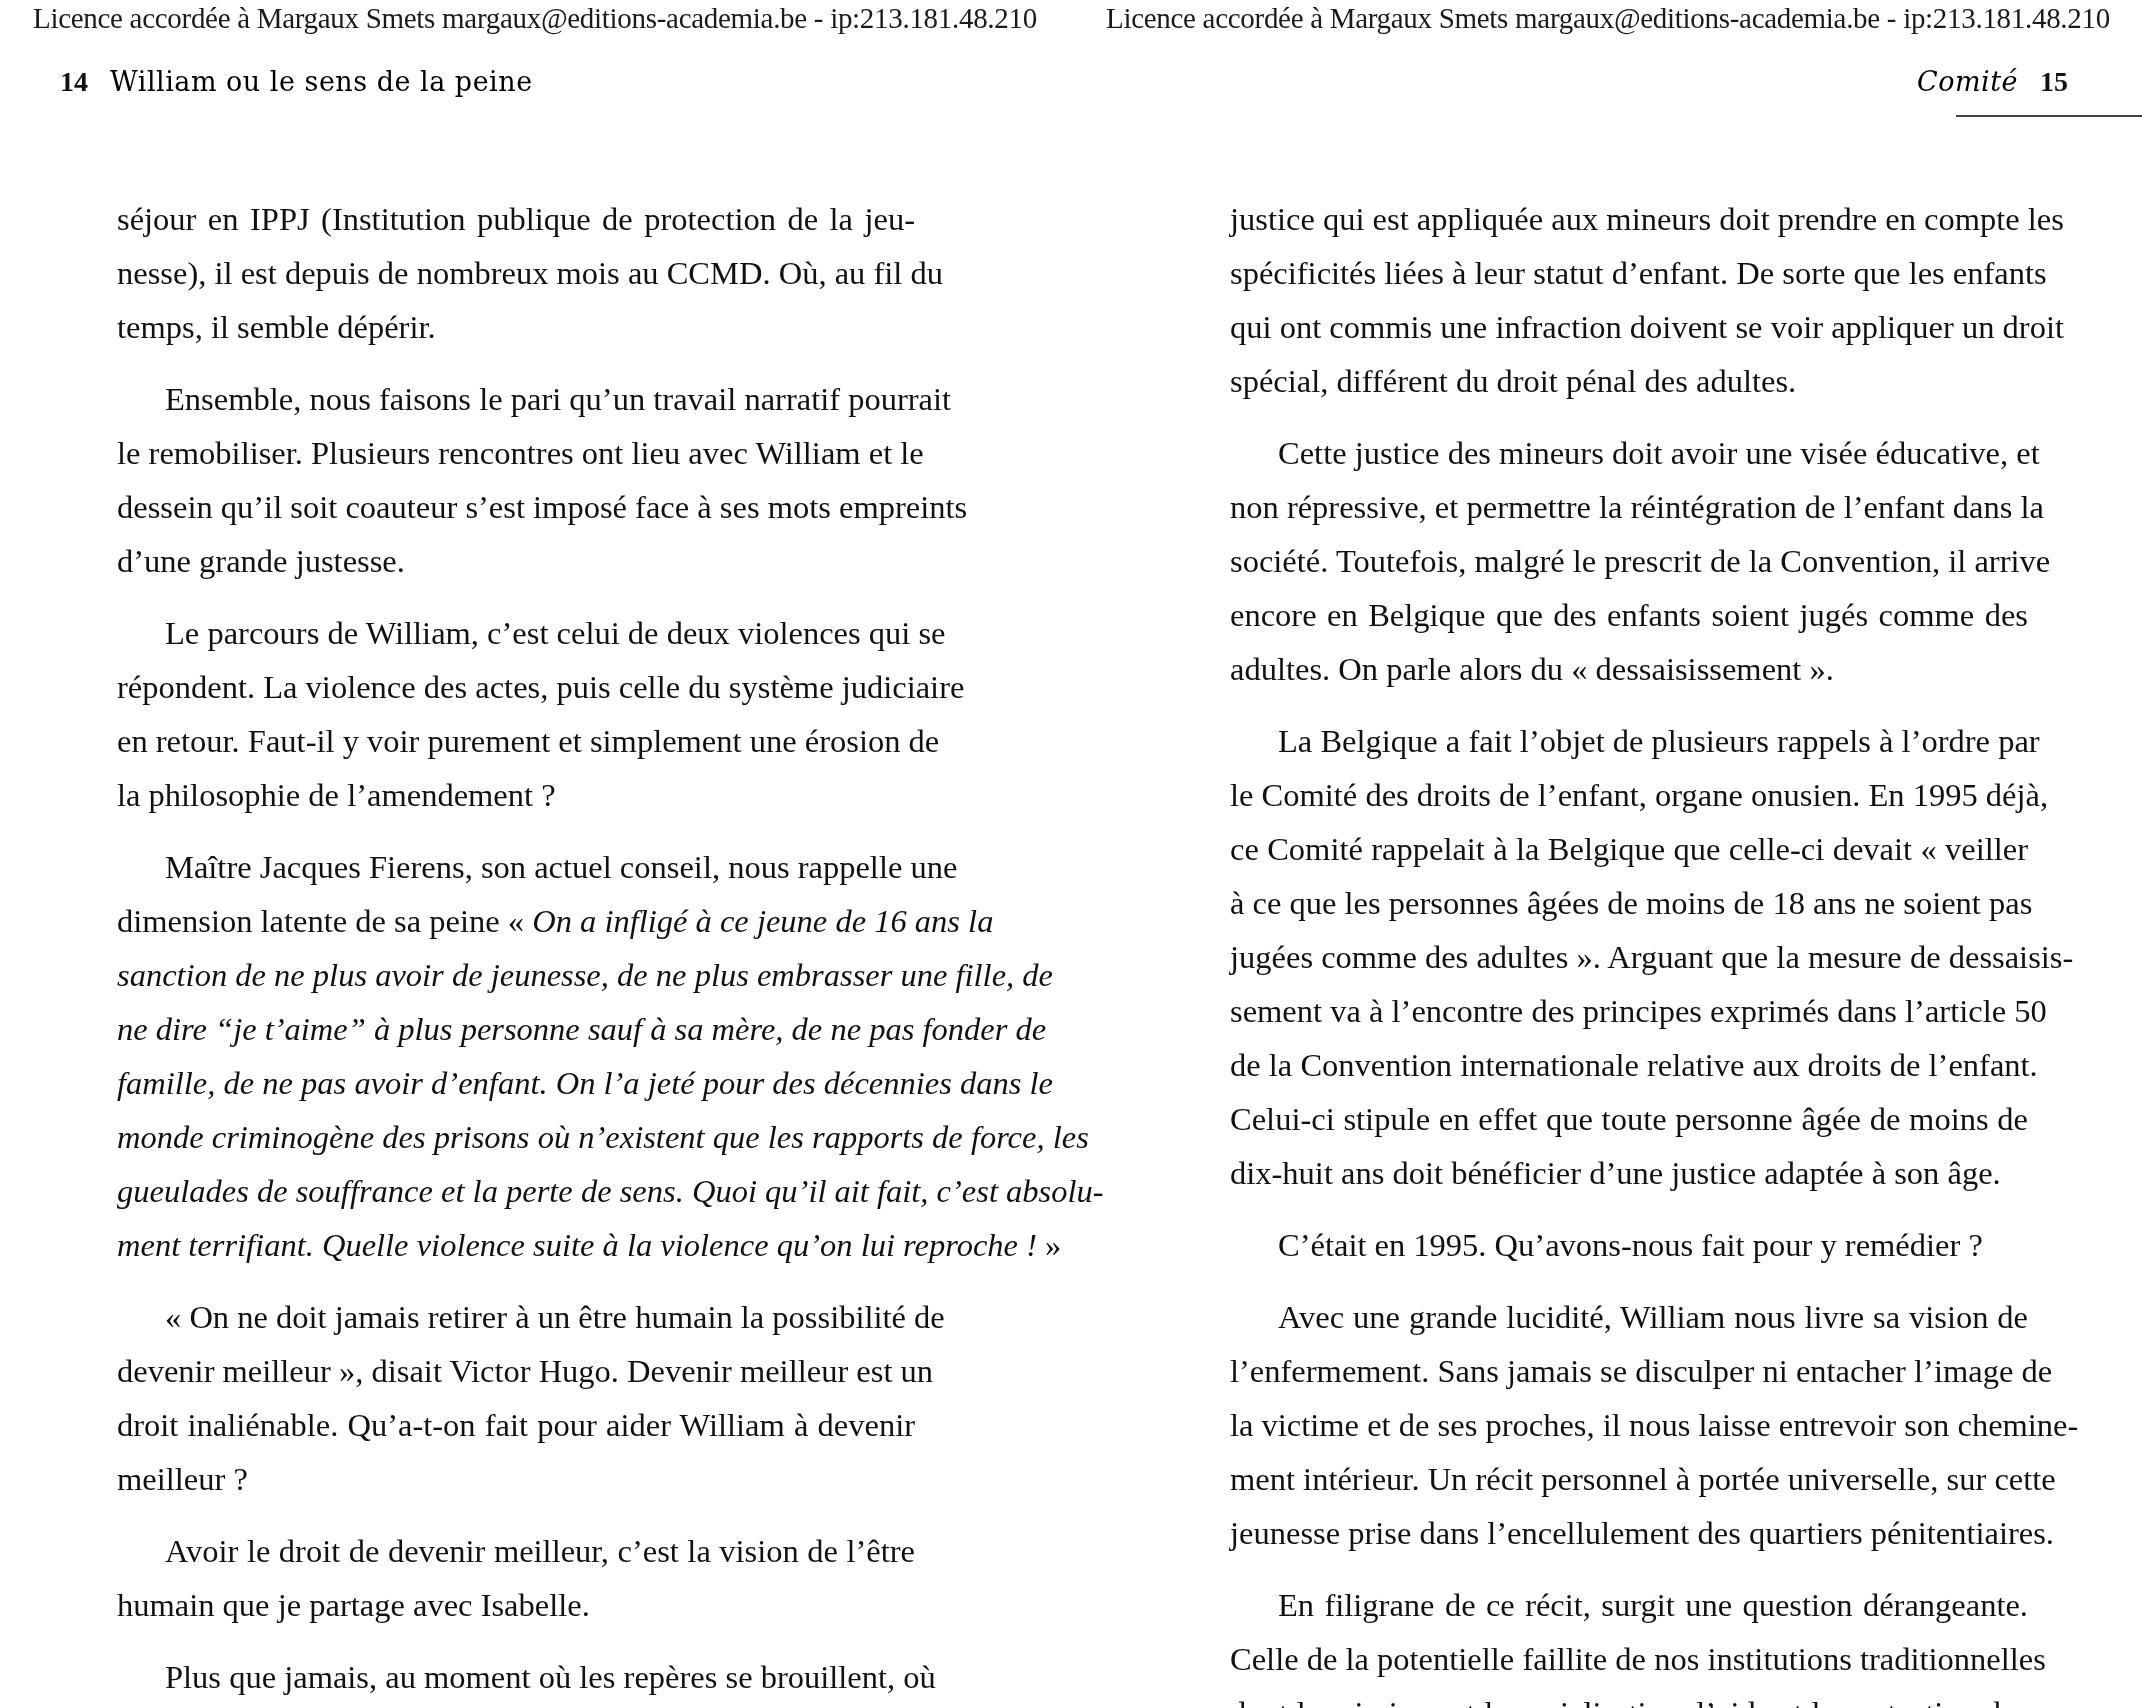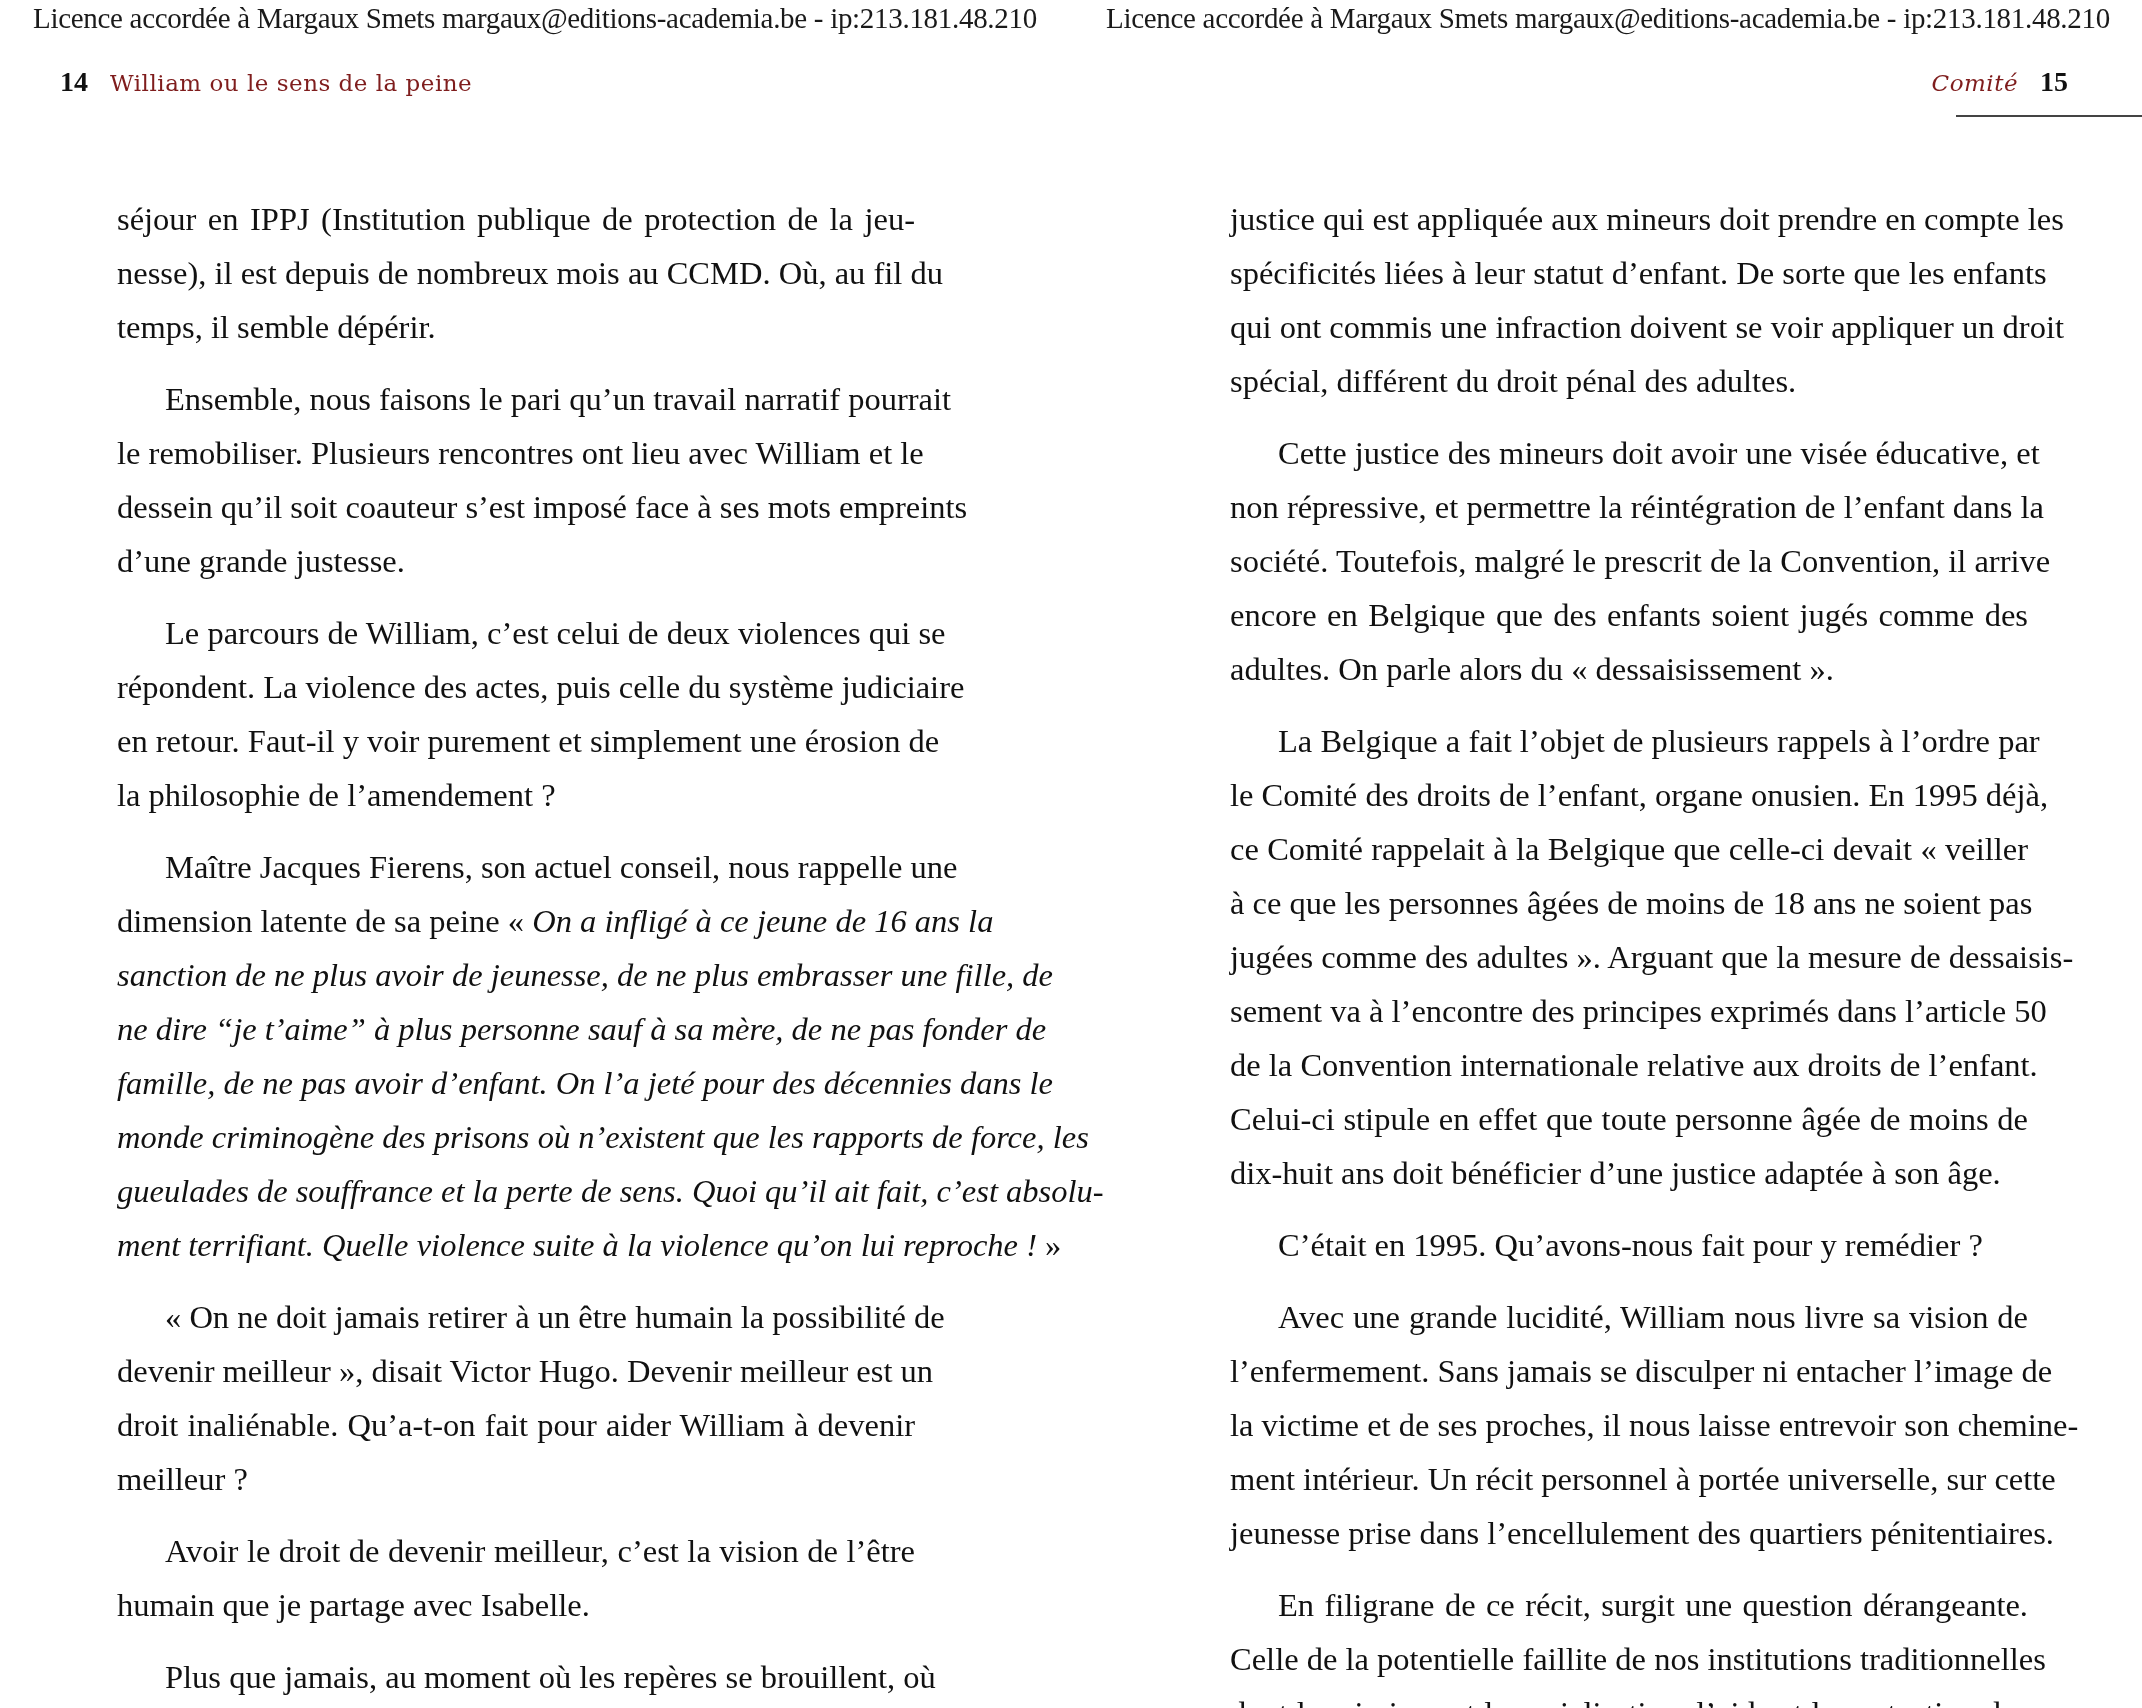--- a/index.html
+++ b/index.html
@@ -4,21 +4,21 @@
 <style>
   html, body { margin: 0; padding: 0; background: #ffffff; }
   body { width: 2142px; height: 1708px; position: relative; overflow: hidden; color: #111; }
   .licence { position: absolute; top: 2px; font-family: "Liberation Serif", serif; font-size: 29px; color: #1a1a1a; white-space: nowrap; letter-spacing: -0.3px; }
   .licence.left { left: 33px; }
   .licence.right { left: 1106px; }
   .run-head { position: absolute; top: 66px; font-family: "DejaVu Serif", serif; white-space: nowrap; }
   .run-head.left { left: 60px; }
   .run-head.right { right: 74px; text-align: right; }
   .pnum { font-family: "Liberation Serif", serif; font-weight: bold; font-size: 28px; color: #111; }
-  .rtitle { font-size: 23px; color: #7f1d1d; letter-spacing: 0.5px; }
+  .rtitle { font-size: 27px; color: #000000; letter-spacing: 0.5px; }
   .rtitle.it { font-style: italic; }
   .head-gap { display: inline-block; width: 22px; }
   .rule { position: absolute; top: 115px; left: 1956px; width: 186px; height: 2px; background: #444; }
 
   .page-body { position: absolute; top: 192px; width: 798px; font-family: "Liberation Serif", serif; font-size: 32.5px; color: #111; }
   .page-body.left { left: 117px; }
   .page-body.right { left: 1230px; }
   .para { margin: 0 0 14px 0; }
   .line { height: 39.2px; line-height: 39.2px; white-space: nowrap; text-align: justify; text-align-last: justify; overflow: visible; }
   .line.last { text-align-last: left; }

